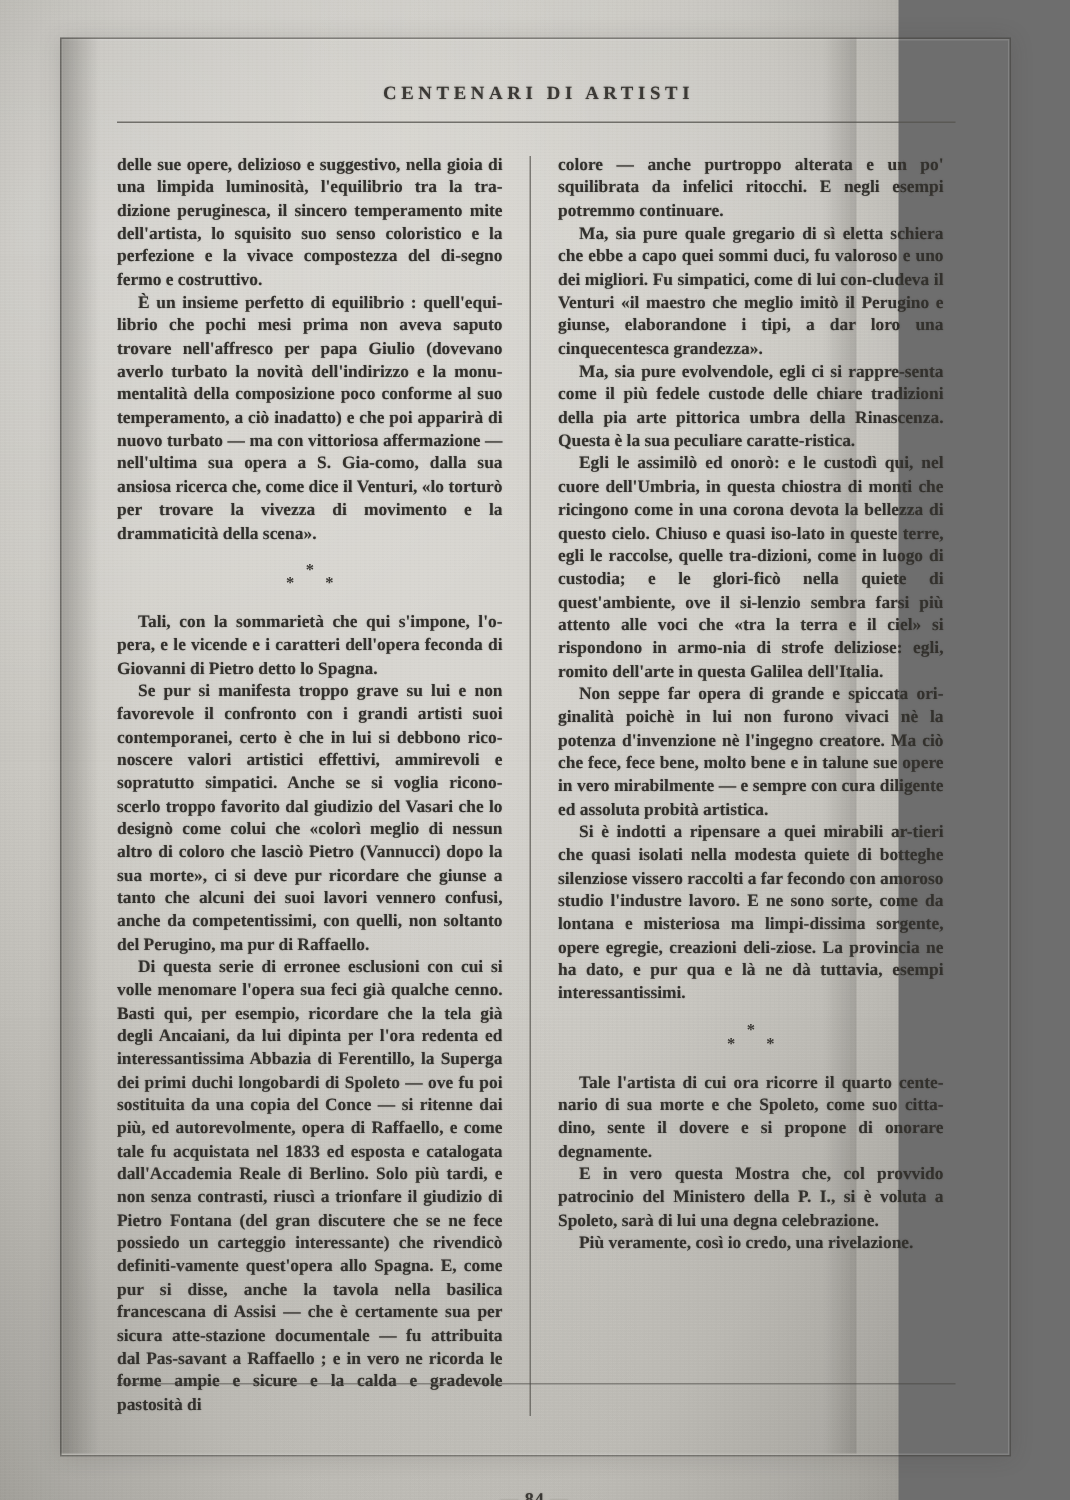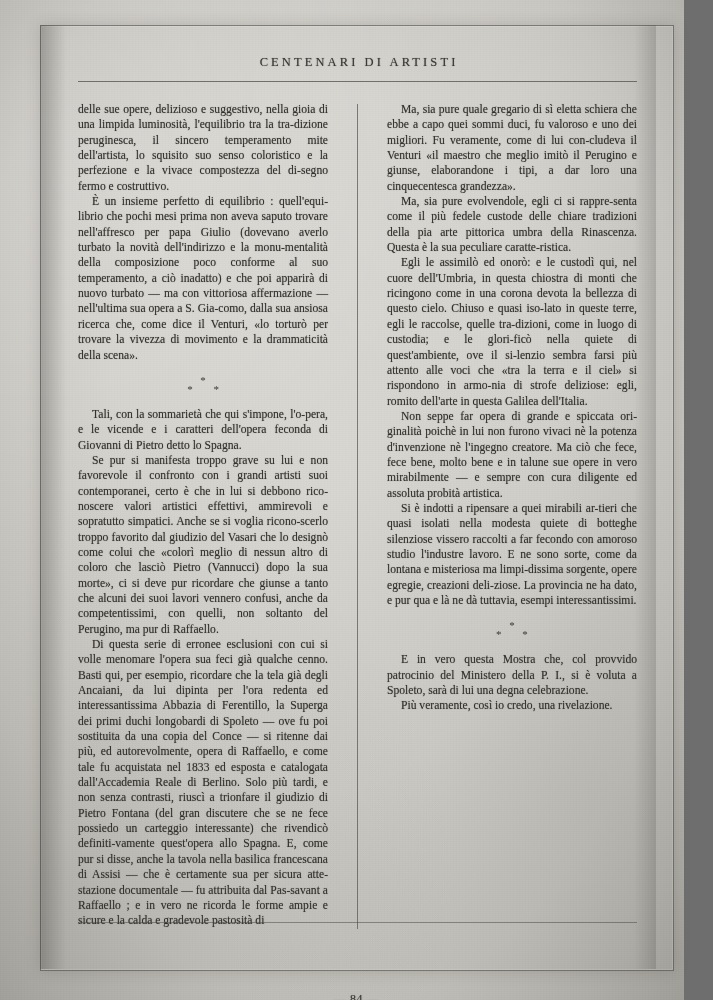--- a/index.html
+++ b/index.html
@@ -10,24 +10,25 @@
   body {
     width: 713px;
     height: 1000px;
     overflow: hidden;
     font-family: "Liberation Serif", "DejaVu Serif", serif;
   }
 
   
   #scan {
     position: relative;
-    width: 684px;
+    width: 599px;
     height: 1000px;
     background:
       radial-gradient(ellipse at 48% 44%, #d9d7d2 0%, #d3d1cb 44%, #c4c2bc 72%, #b3b1ab 88%, #a2a09a 100%);
+    font-weight: bold;
   }
   
   #scan::before {
     content: "";
     position: absolute;
     inset: 0;
     background:
       radial-gradient(circle at 14% 16%, rgba(255,255,255,.22), rgba(255,255,255,0) 34%),
       radial-gradient(circle at 86% 80%, rgba(120,118,112,.16), rgba(0,0,0,0) 40%),
       radial-gradient(circle at 78% 12%, rgba(255,255,255,.12), rgba(0,0,0,0) 30%),
@@ -102,21 +103,21 @@
   .head-rule {
     width: 100%;
     height: 0;
     border-top: 1px solid #55534e;
     opacity: .78;
     margin-bottom: 20px;
   }
 
   .columns {
     display: flex;
-    gap: 14px;
+    gap: 3px;
     align-items: flex-start;
   }
   .col {
     width: 272px;
     box-sizing: border-box;
   }
   .col-left  { padding-right: 15px; }
   .col-right { padding-left: 15px; }
 
   
@@ -203,31 +204,33 @@
         <p class="para indent">Tali, con la sommarietà che qui s'impone, l'o-pera, e le vicende  e i caratteri dell'opera feconda di Giovanni di Pietro detto lo Spagna.</p>
         <p class="para indent">Se pur si manifesta troppo grave su lui e non favorevole il confronto con i grandi artisti suoi contemporanei, certo è che in lui si debbono rico-noscere valori artistici effettivi, ammirevoli e sopratutto simpatici. Anche se si voglia ricono-scerlo troppo favorito dal giudizio del Vasari che lo designò come colui che «colorì meglio di nessun altro di coloro che lasciò Pietro (Vannucci) dopo la sua morte», ci si deve pur ricordare che giunse a tanto che alcuni dei suoi lavori vennero confusi, anche da competentissimi, con quelli, non soltanto del Perugino, ma pur di Raffaello.</p>
         <p class="para indent">Di questa serie di erronee esclusioni con cui si volle menomare l'opera sua feci già qualche cenno. Basti qui, per esempio, ricordare che la tela già degli Ancaiani, da lui dipinta per l'ora redenta ed interessantissima Abbazia di Ferentillo, la Superga dei primi duchi longobardi di Spoleto — ove fu poi sostituita da una copia del Conce — si ritenne dai più, ed autorevolmente, opera di Raffaello, e come tale fu acquistata nel 1833 ed esposta e catalogata dall'Accademia Reale di Berlino. Solo più tardi, e non senza contrasti, riuscì a trionfare il giudizio di Pietro Fontana (del gran discutere che se ne fece possiedo un carteggio interessante) che rivendicò definiti-vamente quest'opera allo Spagna. E, come pur si disse, anche la tavola nella basilica francescana di Assisi — che è certamente sua per sicura atte-stazione documentale — fu attribuita dal Pas-savant a Raffaello ; e in vero ne ricorda le forme ampie e sicure e la calda e gradevole pastosità di</p>
 
       </div>
 
       <div class="col-rule"></div>
 
       <div class="col col-right">
 
-        <p class="para indent">Ma, sia pure quale gregario di sì eletta schiera che ebbe a capo quei sommi duci, fu valoroso e uno dei migliori. Fu veramente, come di lui con-cludeva il Venturi «il maestro che meglio imitò il Perugino e giunse, elaborandone i tipi, a dar loro una cinquecentesca grandezza».</p>
+        <p class="para">colore — anche purtroppo alterata e un po' squilibrata da infelici ritocchi. E negli esempi potremmo continuare.</p>
+        <p class="para indent">Ma, sia pure quale gregario di sì eletta schiera che ebbe a capo quei sommi duci, fu valoroso e uno dei migliori. Fu simpatici, come di lui con-cludeva il Venturi «il maestro che meglio imitò il Perugino e giunse, elaborandone i tipi, a dar loro una cinquecentesca grandezza».</p>
         <p class="para indent">Ma, sia pure evolvendole, egli ci si rappre-senta come il più fedele custode delle chiare tradizioni della pia arte pittorica umbra della Rinascenza. Questa è la sua peculiare caratte-ristica.</p>
         <p class="para indent">Egli le assimilò ed onorò: e le custodì qui, nel cuore dell'Umbria, in questa chiostra di monti che ricingono come in una corona devota la bellezza di questo cielo. Chiuso e quasi iso-lato in queste terre, egli le raccolse, quelle tra-dizioni, come in luogo di custodia; e le glori-ficò nella quiete di quest'ambiente, ove il si-lenzio sembra farsi più attento alle voci che «tra la terra e il ciel» si rispondono in armo-nia di strofe deliziose: egli, romito dell'arte in questa Galilea dell'Italia.</p>
         <p class="para indent">Non seppe far opera di grande e spiccata ori-ginalità poichè in lui non furono vivaci nè la potenza d'invenzione nè l'ingegno creatore. Ma ciò che fece, fece bene, molto bene e in talune sue opere in vero mirabilmente — e sempre con cura diligente ed assoluta probità artistica.</p>
         <p class="para indent">Si è indotti a ripensare a quei mirabili ar-tieri che quasi isolati nella modesta quiete di botteghe silenziose vissero raccolti a far fecondo con amoroso studio l'industre lavoro. E ne sono sorte, come da lontana e misteriosa ma limpi-dissima sorgente, opere egregie, creazioni deli-ziose. La provincia ne ha dato, e pur qua e là ne dà tuttavia, esempi interessantissimi.</p>
 
         <div class="asterism">
           <span class="top">*</span>
           <span class="bot">* *</span>
         </div>
 
+        <p class="para indent">Tale l'artista di cui ora ricorre il quarto cente-nario di sua morte e che Spoleto, come suo citta-dino, sente il dovere e si propone di onorare degnamente.</p>
         <p class="para indent">E in vero questa Mostra che, col provvido patrocinio del Ministero della P. I., si è voluta a Spoleto, sarà di lui una degna celebrazione.</p>
         <p class="para indent">Più veramente, così io credo, una rivelazione.</p>
 
       </div>
 
     </div>
   </div>
 
   <div id="foot-rule"></div>
   <div id="folio">— 84 —</div>

